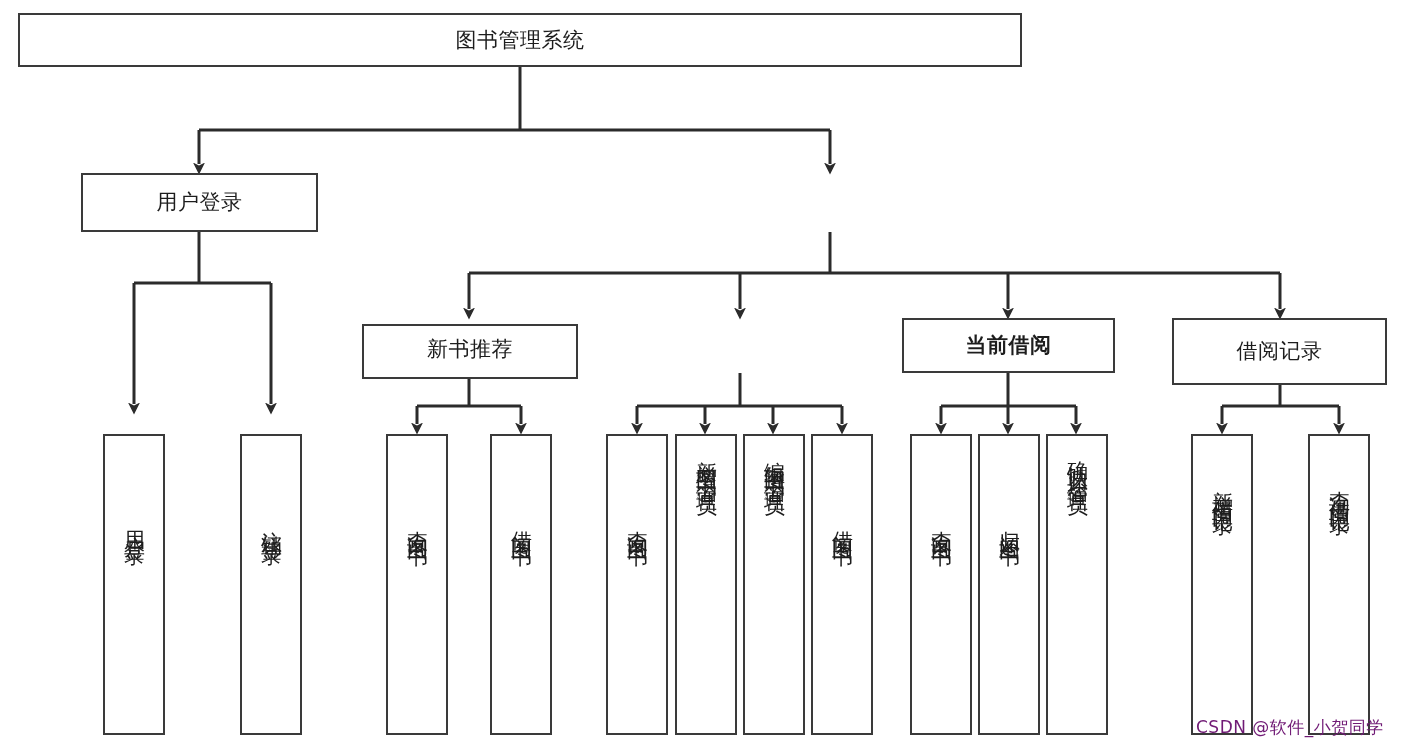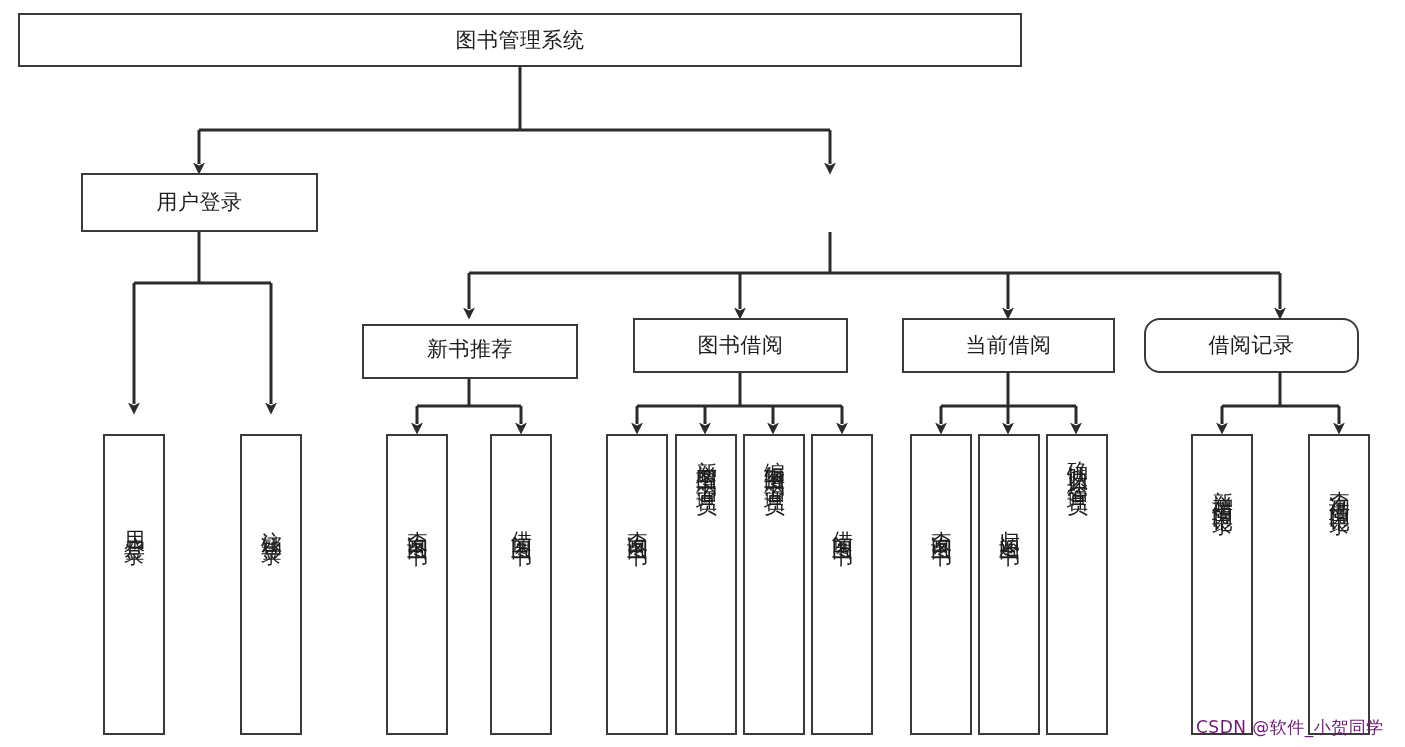--- a/index.html
+++ b/index.html
@@ -131,27 +131,24 @@
     <span class="label">图书管理系统</span>
   </div>
 
   <div class="node" style="left:81px; top:173px; width:237px; height:59px;">
     <span class="label">用户登录</span>
   </div>
 
   <div class="node" style="left:362px; top:324px; width:216px; height:55px;font-family:Liberation Mono, monospace;">
     <span class="label">新书推荐</span>
   </div>
-  <div class="node" style="left:633px; top:318px; width:215px; height:55px;">
-    <span class="label">图书借阅</span>
-  </div>
-  <div class="node" style="left:902px; top:318px; width:213px; height:55px;">
+  <div class="node" style="left:902px; top:318px; width:213px; height:55px;font-weight:bold;">
     <span class="label">当前借阅</span>
   </div>
-  <div class="node" style="left:1144px; top:318px; width:215px; height:55px;border-radius:16px;">
+  <div class="node" style="left:1172px; top:318px; width:215px; height:67px;">
     <span class="label">借阅记录</span>
   </div>
 
   <div class="node leaf" style="left:103px; top:434px; width:62px; height:301px; padding-top:78px;">
     <span class="label">用户登录</span>
   </div>
   <div class="node leaf" style="left:240px; top:434px; width:62px; height:301px; padding-top:78px;">
     <span class="label">注销登录</span>
   </div>
 

